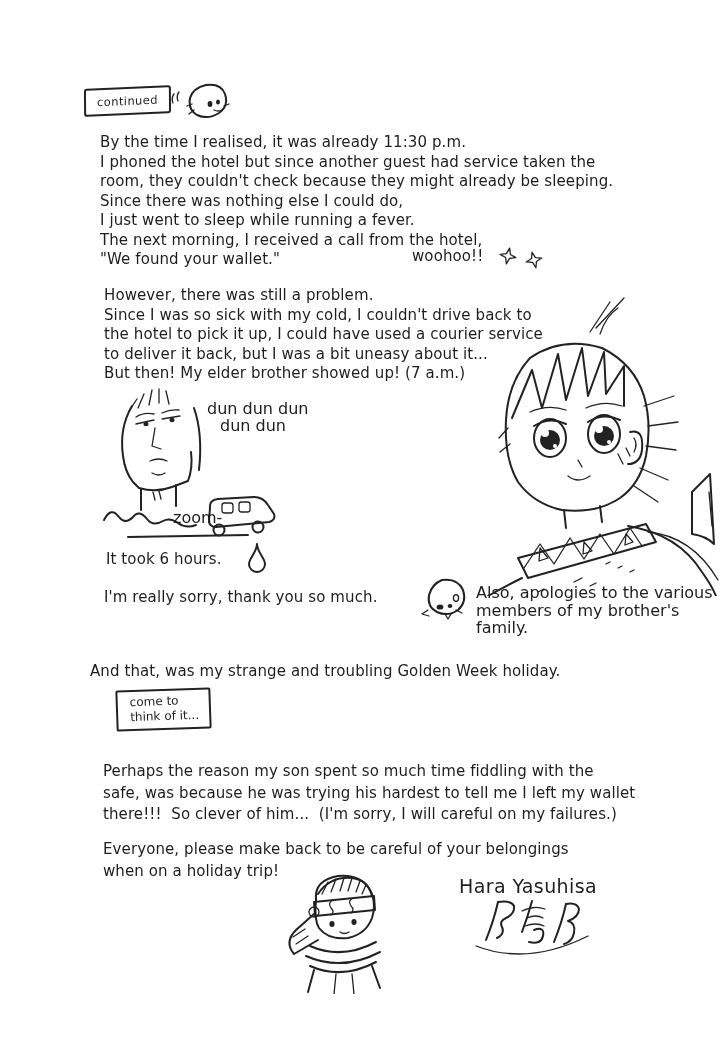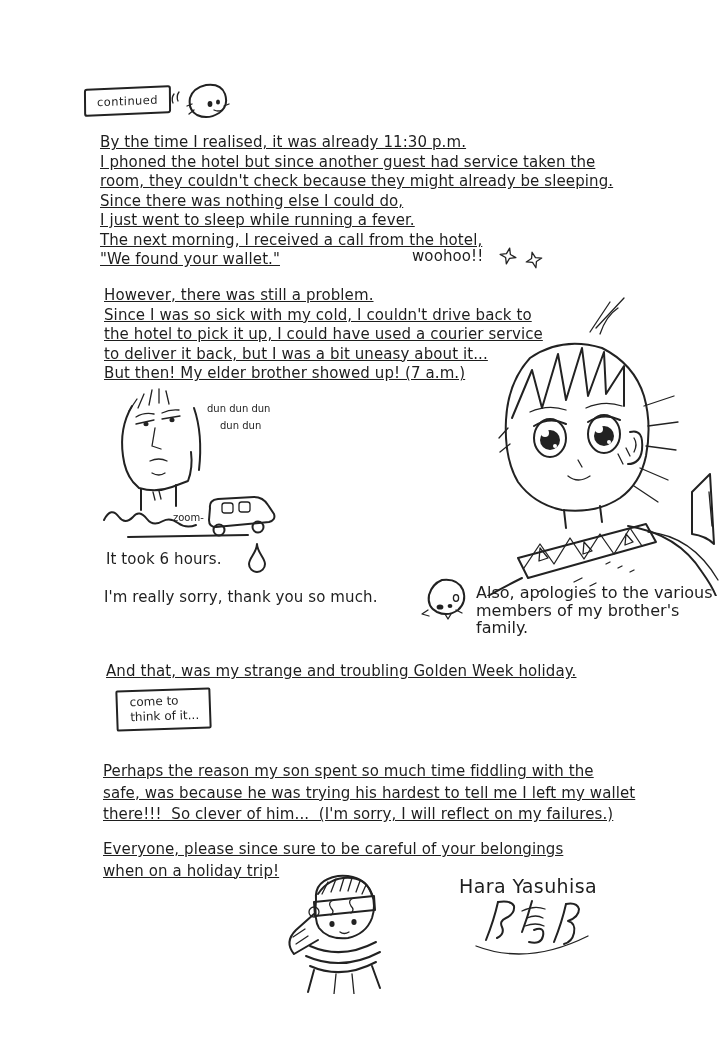--- a/index.html
+++ b/index.html
@@ -3,22 +3,22 @@
 <meta charset="utf-8">
 <style>
   html,body{margin:0;padding:0;background:#e8e8e8;}
   .page{
     position:relative;width:728px;height:1040px;margin:0 auto;
     background:#ffffff;overflow:hidden;
     font-family:"DejaVu Sans",sans-serif;color:#1e1e1e;
   }
   .abs{position:absolute;}
   .txt{font-size:15px;line-height:19.5px;letter-spacing:.1px;}
-  .txt .line{white-space:pre;text-decoration:underline;}
-  .small{font-size:10px;line-height:16.5px;}
+  .txt .line{white-space:pre;}
+  .small{font-size:16px;line-height:16.5px;}
   .note{font-size:16px;line-height:17.5px;}
   .wide{line-height:21.5px;}
   .handbox{
     border:2px solid #222;border-radius:3px;background:#fff;
     padding:5px 11px;font-size:11.5px;letter-spacing:.4px;
     transform:rotate(-2.5deg) skewX(-2deg);
   }
   .handbox2{
     border:2px solid #222;border-radius:2px;background:#fff;
     padding:3px 10px 4px 12px;font-size:12px;line-height:15px;
@@ -142,35 +142,35 @@
       <path class="ink-thin" d="M12 34 l-6 4 l7 2"></path>
       <path class="ink-thin" d="M40 34 l6 3"></path>
     </svg>
   </div>
 
   <div class="abs note" style="left:476px;top:584px;">
     <div>Also, apologies to the various</div>
     <div>members of my brother's family.</div>
   </div>
 
-  <div class="abs txt" style="left:106px;top:662px;text-decoration:underline;">And that, was my strange and troubling Golden Week holiday.</div>
+  <div class="abs txt" style="left:90px;top:662px;">And that, was my strange and troubling Golden Week holiday.</div>
 
   <div class="abs handbox2" style="left:116px;top:689px;">
     <div>come to</div>
     <div>think of it...</div>
   </div>
 
   <div class="abs txt wide" style="left:103px;top:761px;">
     <div class="line">Perhaps the reason my son spent so much time fiddling with the</div>
     <div class="line">safe, was because he was trying his hardest to tell me I left my wallet</div>
-    <div class="line">there!!!  So clever of him...  (I'm sorry, I will reflect on my failures.)</div>
+    <div class="line">there!!!  So clever of him...  (I'm sorry, I will careful on my failures.)</div>
   </div>
 
   <div class="abs txt wide" style="left:103px;top:839px;">
-    <div class="line">Everyone, please since sure to be careful of your belongings</div>
+    <div class="line">Everyone, please make back to be careful of your belongings</div>
     <div class="line">when on a holiday trip!</div>
   </div>
 
   <div class="abs" style="left:280px;top:870px;">
     <svg width="122" height="124" viewBox="0 0 122 124">
       <path class="ink" d="M36 30 Q34 10 58 6 Q84 4 92 24 Q96 36 92 48 Q86 64 68 68 Q48 70 39 58 Q34 50 36 30 Z"></path>
       <path class="ink" d="M38 24 Q50 6 72 8 Q88 10 92 26"></path>
       <path class="ink-thin" d="M48 12 l-6 12 M56 9 l-5 13 M64 8 l-4 13 M72 8 l-4 13 M80 11 l-4 11 M86 15 l-4 9"></path>
       <path class="ink" d="M34 32 L94 26 L95 40 L35 46 Z" fill="#fff"></path>
       <path class="ink-thin" d="M54 30 q-7 2 -3 8 q4 4 0 7"></path>

